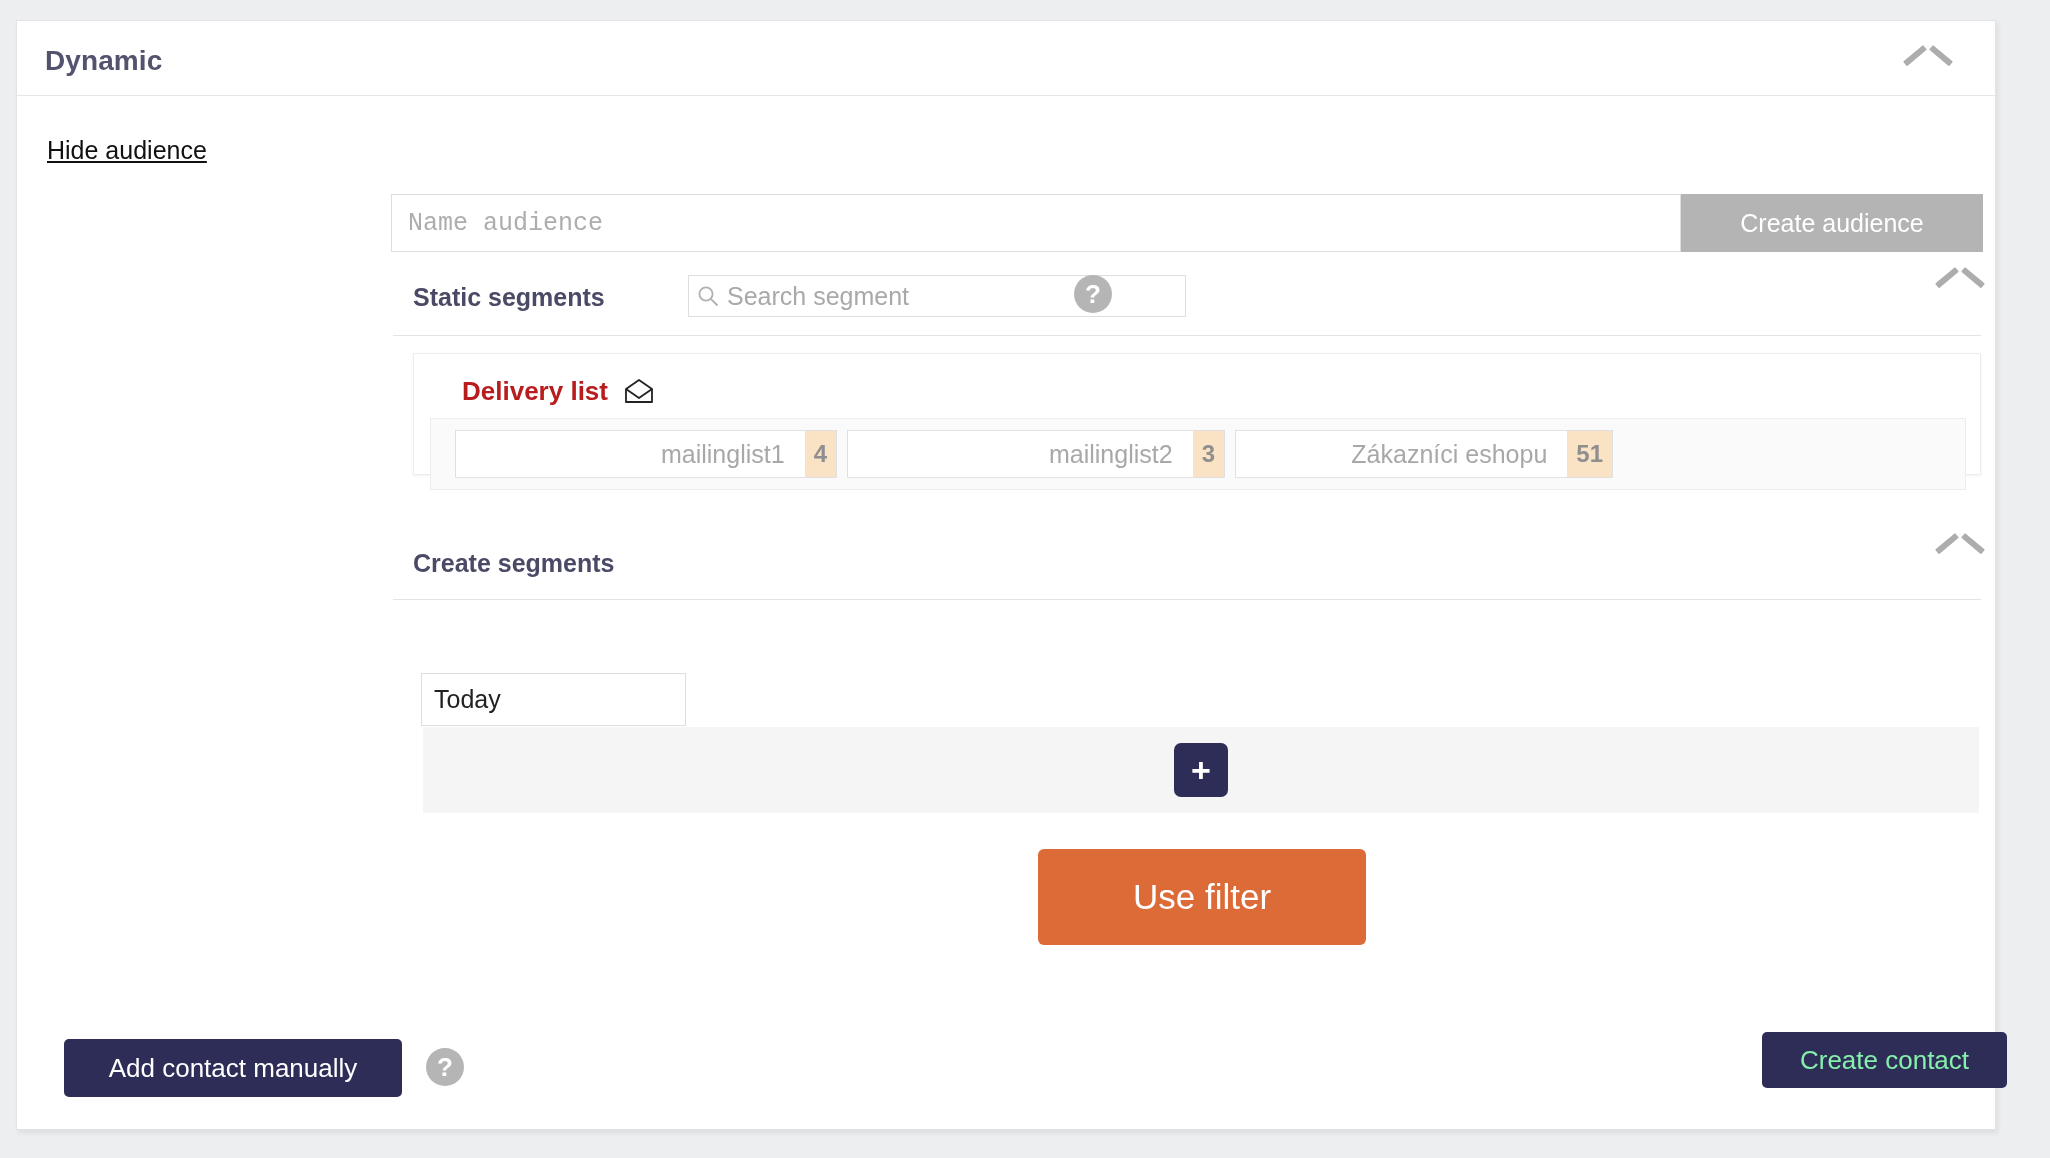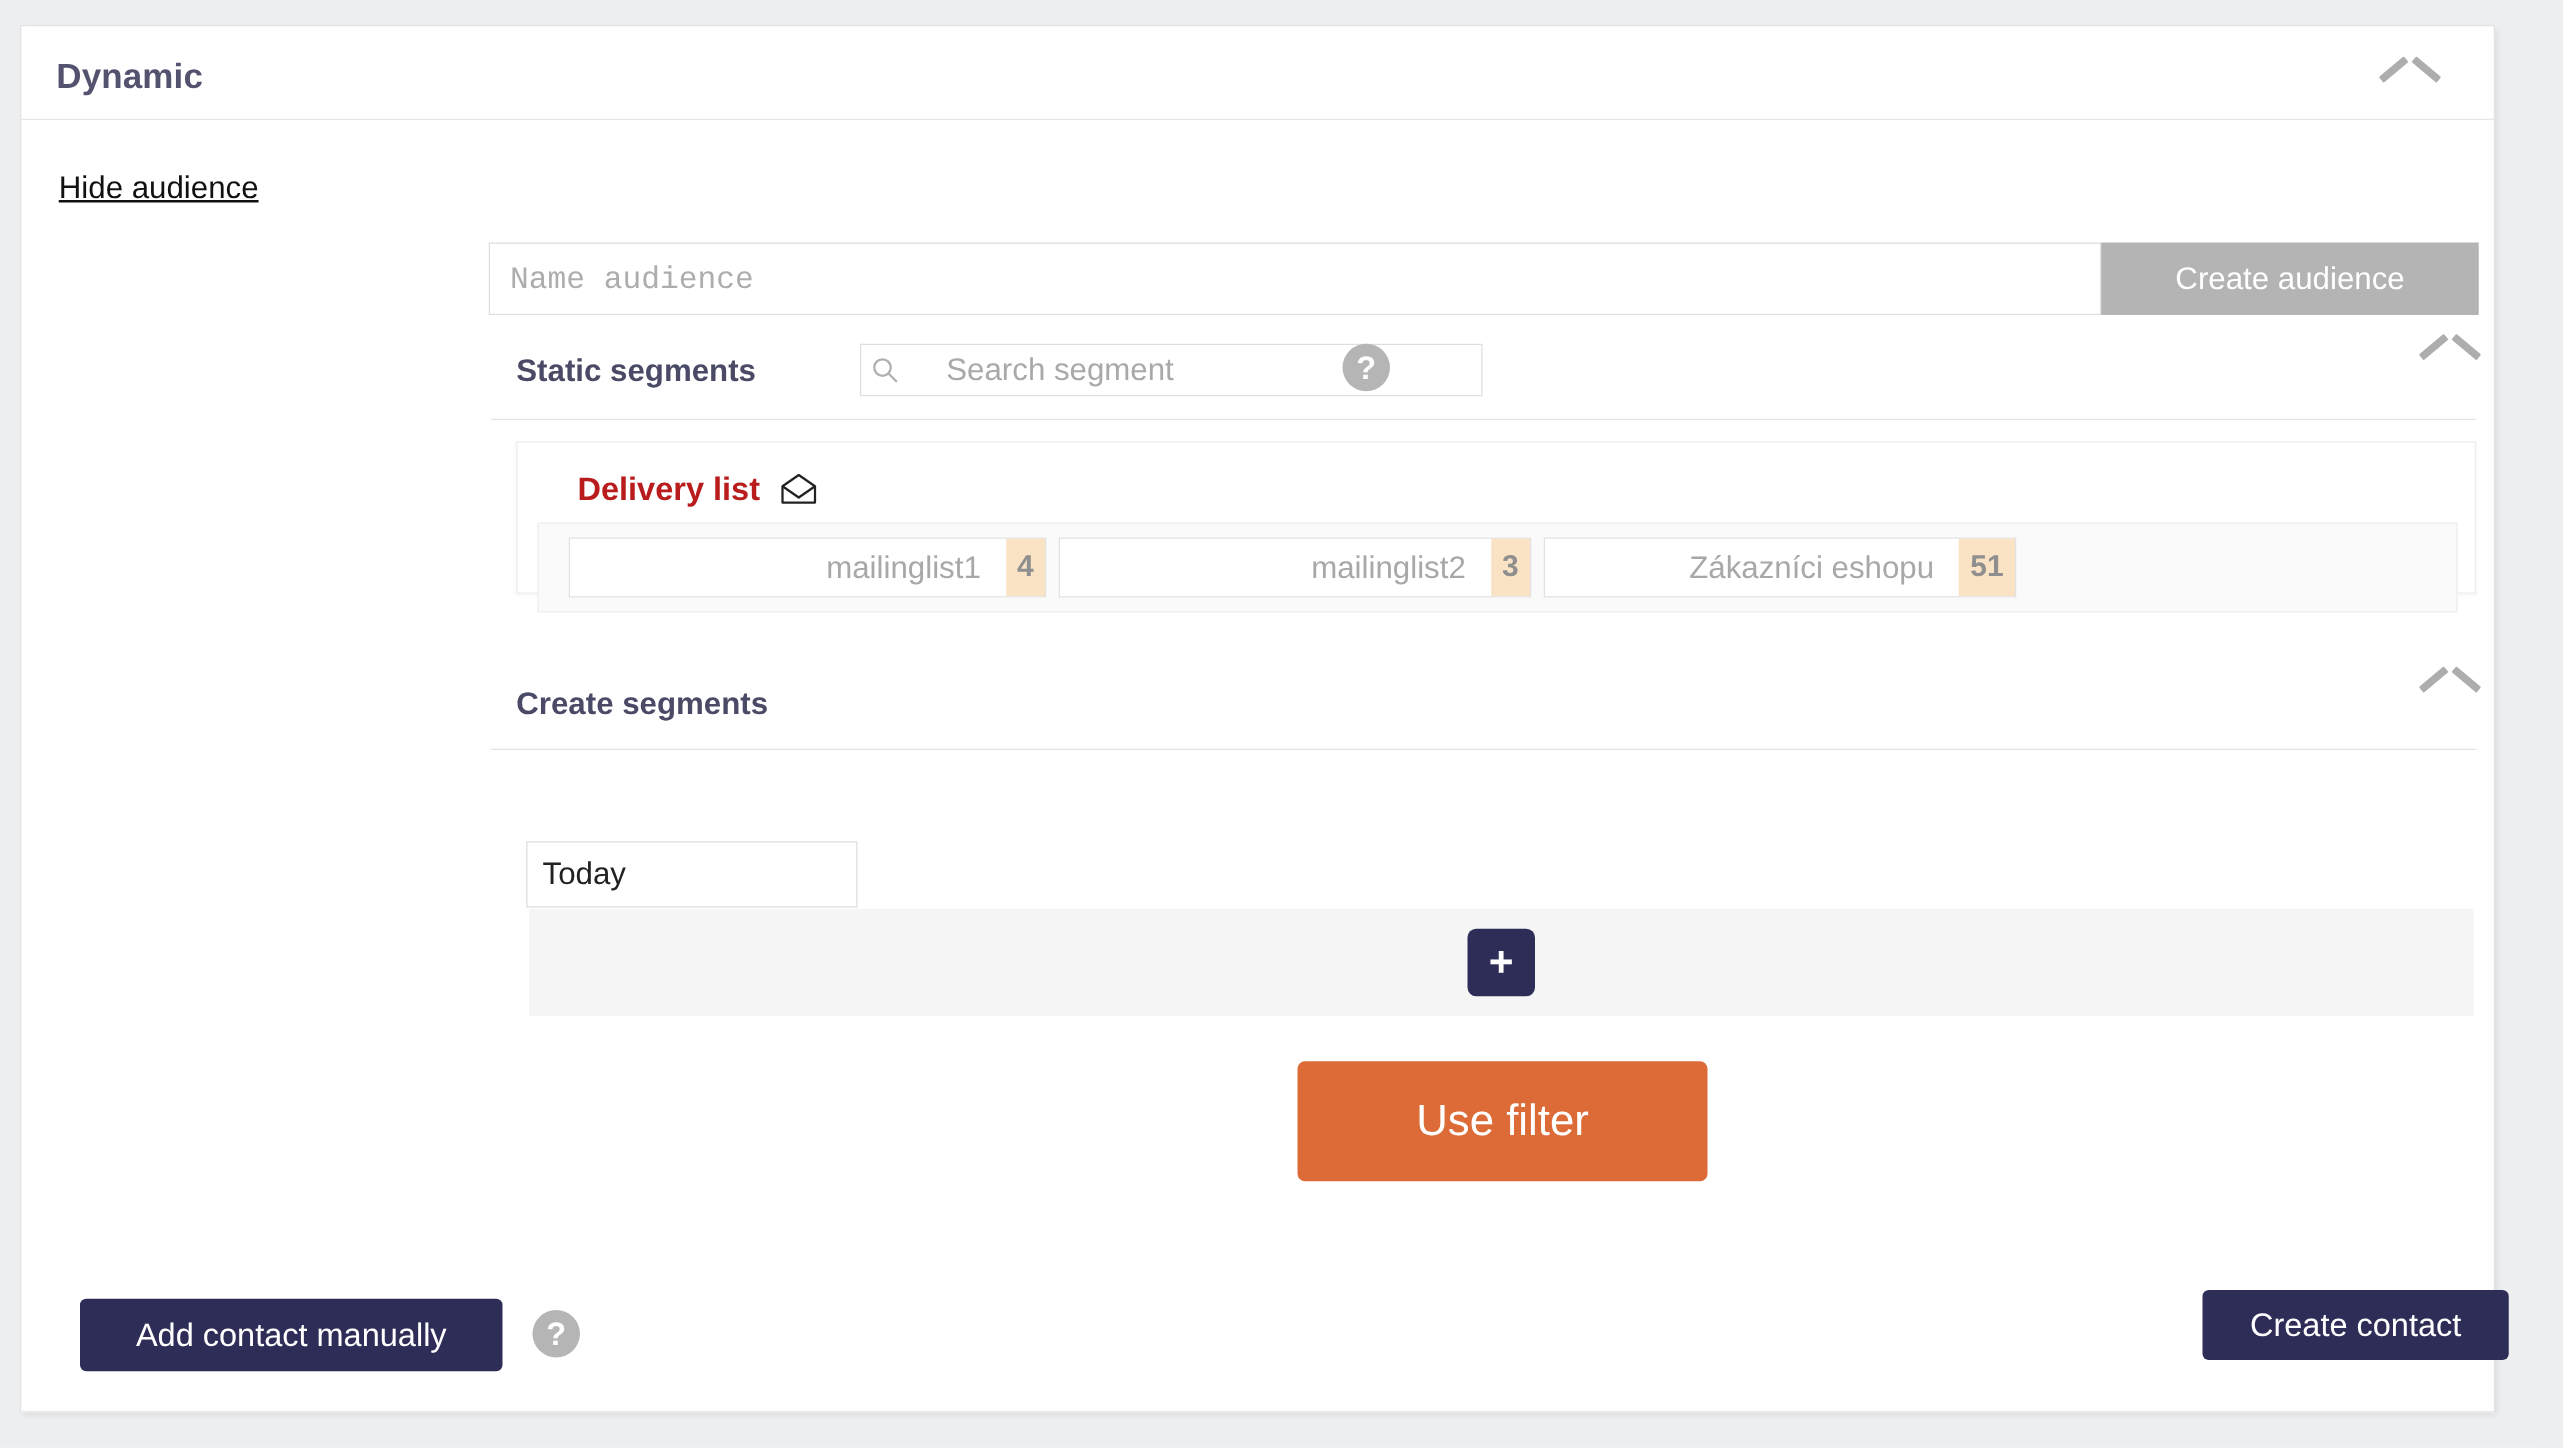--- a/index.html
+++ b/index.html
@@ -144,21 +144,20 @@
   .search-icon svg { display: block; }
   .search-input {
     flex: 1 1 auto;
     border: none;
     outline: none;
     font-size: 25px;
     color: #3a3a3a;
     font-family: "Liberation Sans", sans-serif;
     background: transparent;
     padding: 0;
-    margin-left: 30px;
   }
   .search-input::placeholder { color: #a9a9a9; }
 
   .help-icon {
     width: 38px;
     height: 38px;
     border-radius: 50%;
     background: #b5b5b5;
     color: #ffffff;
     font-size: 26px;
@@ -327,21 +326,21 @@
   }
   .btn-create-contact {
     position: absolute;
     left: 1745px;
     top: 1011px;
     width: 245px;
     height: 56px;
     background: #2e2d58;
     border: none;
     border-radius: 5px;
-    color: #ffffff;
+    color: #86efac;
     font-size: 26px;
     font-family: "Liberation Sans", sans-serif;
     cursor: pointer;
   }
 </style>
 </head>
 <body>
 
 <div class="page">
 

